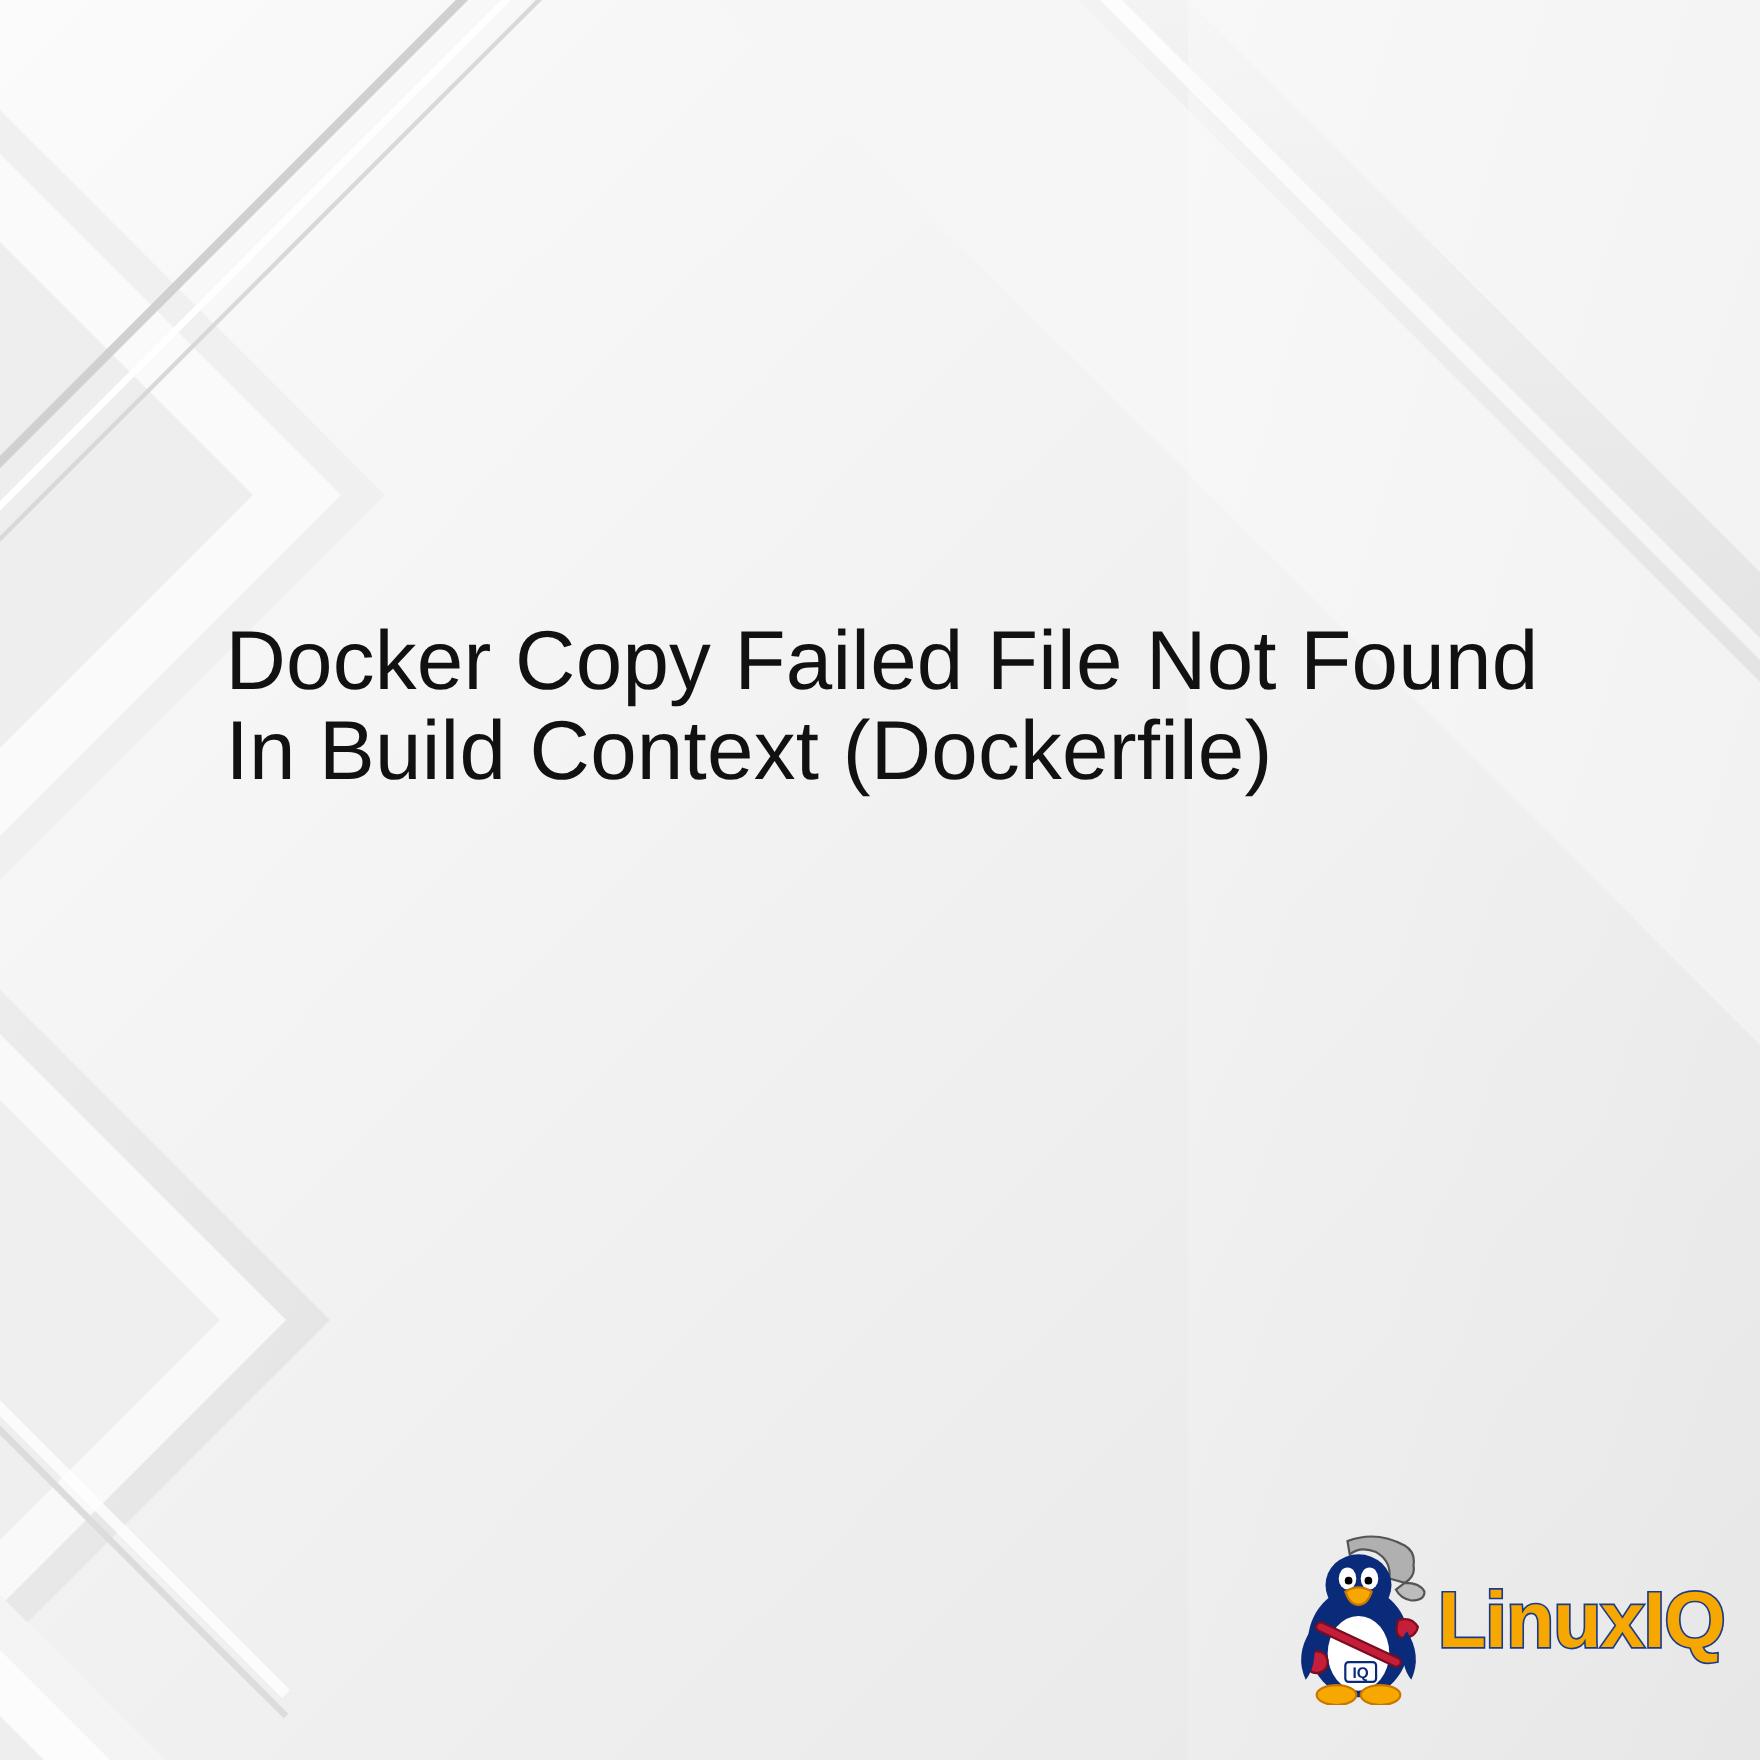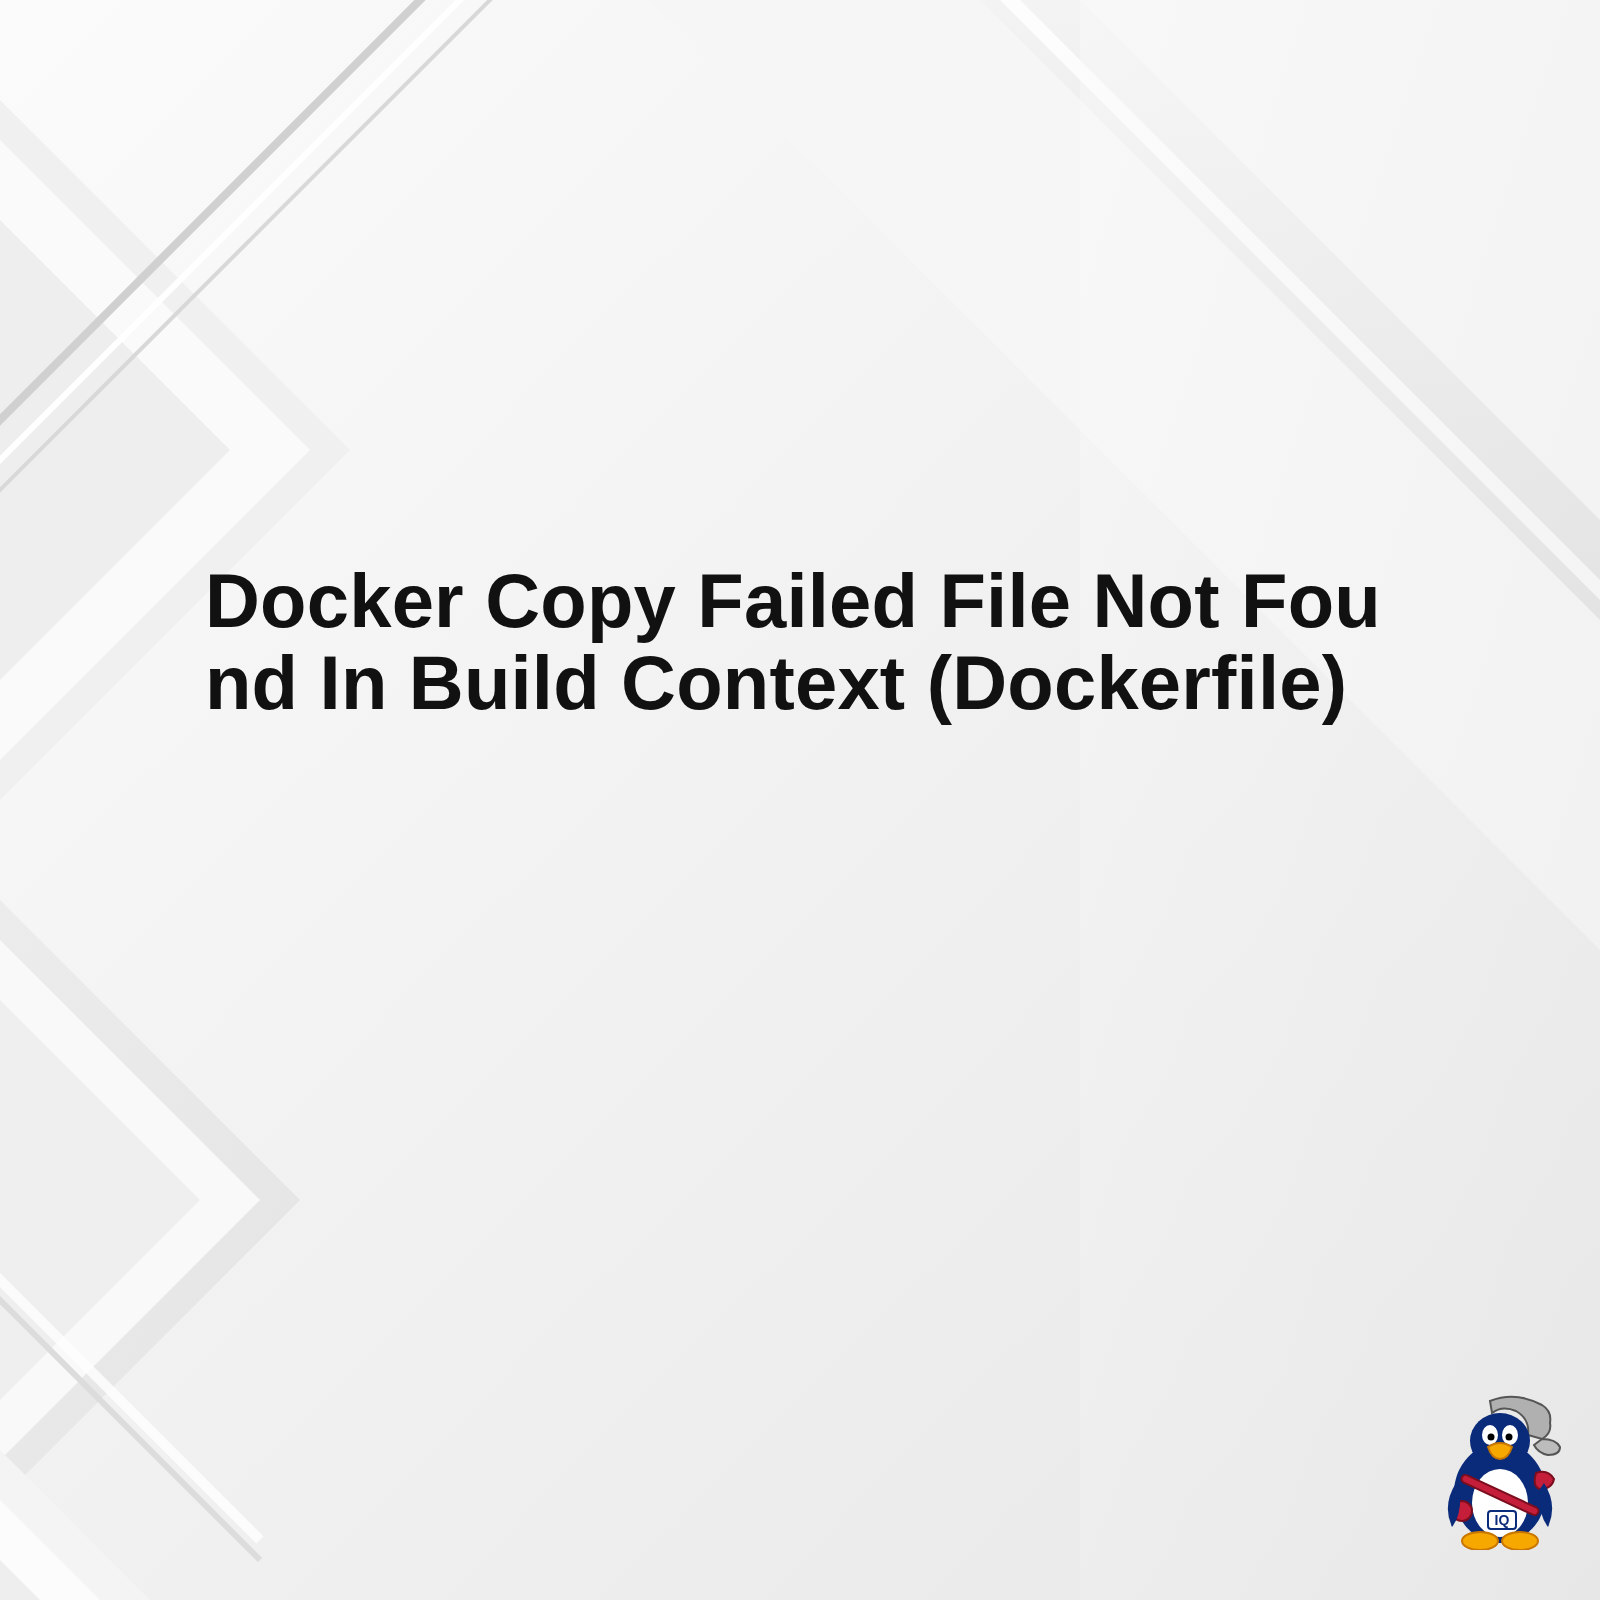--- a/index.html
+++ b/index.html
@@ -26,21 +26,21 @@
   
   .title-wrap {
     position: absolute;
     left: 205px;
     top: 560px;
     width: 1200px;
   }
   .title {
     font-size: 76px;
     line-height: 1.08;
-    font-weight: 700;
+    font-weight: 400;
     color: #111;
     letter-spacing: 0.2px;
     word-break: break-all;
   }
 
   
   .logo {
     position: absolute;
     right: 32px;
     bottom: 50px;
@@ -139,13 +139,14 @@
       <path d="M18 88 Q4 110 14 132 Q24 120 22 94 Z" fill="#0a2a7a"></path>
       <path d="M106 88 Q120 110 110 132 Q100 120 102 94 Z" fill="#0a2a7a"></path>
 
       <ellipse cx="42" cy="146" rx="18" ry="9" fill="#f7a800" stroke="#c77700" stroke-width="2"></ellipse>
       <ellipse cx="82" cy="146" rx="18" ry="9" fill="#f7a800" stroke="#c77700" stroke-width="2"></ellipse>
 
       <rect x="50" y="116" width="28" height="18" rx="3" fill="#ffffff" stroke="#0a2a7a" stroke-width="2"></rect>
       <text x="64" y="130" text-anchor="middle" font-family="Arial" font-size="14" font-weight="700" fill="#0a2a7a">IQ</text>
     </svg>
   </span>
+  <span class="logo-text">LinuxIQ</span>
 </div>
 
 </body></html>

